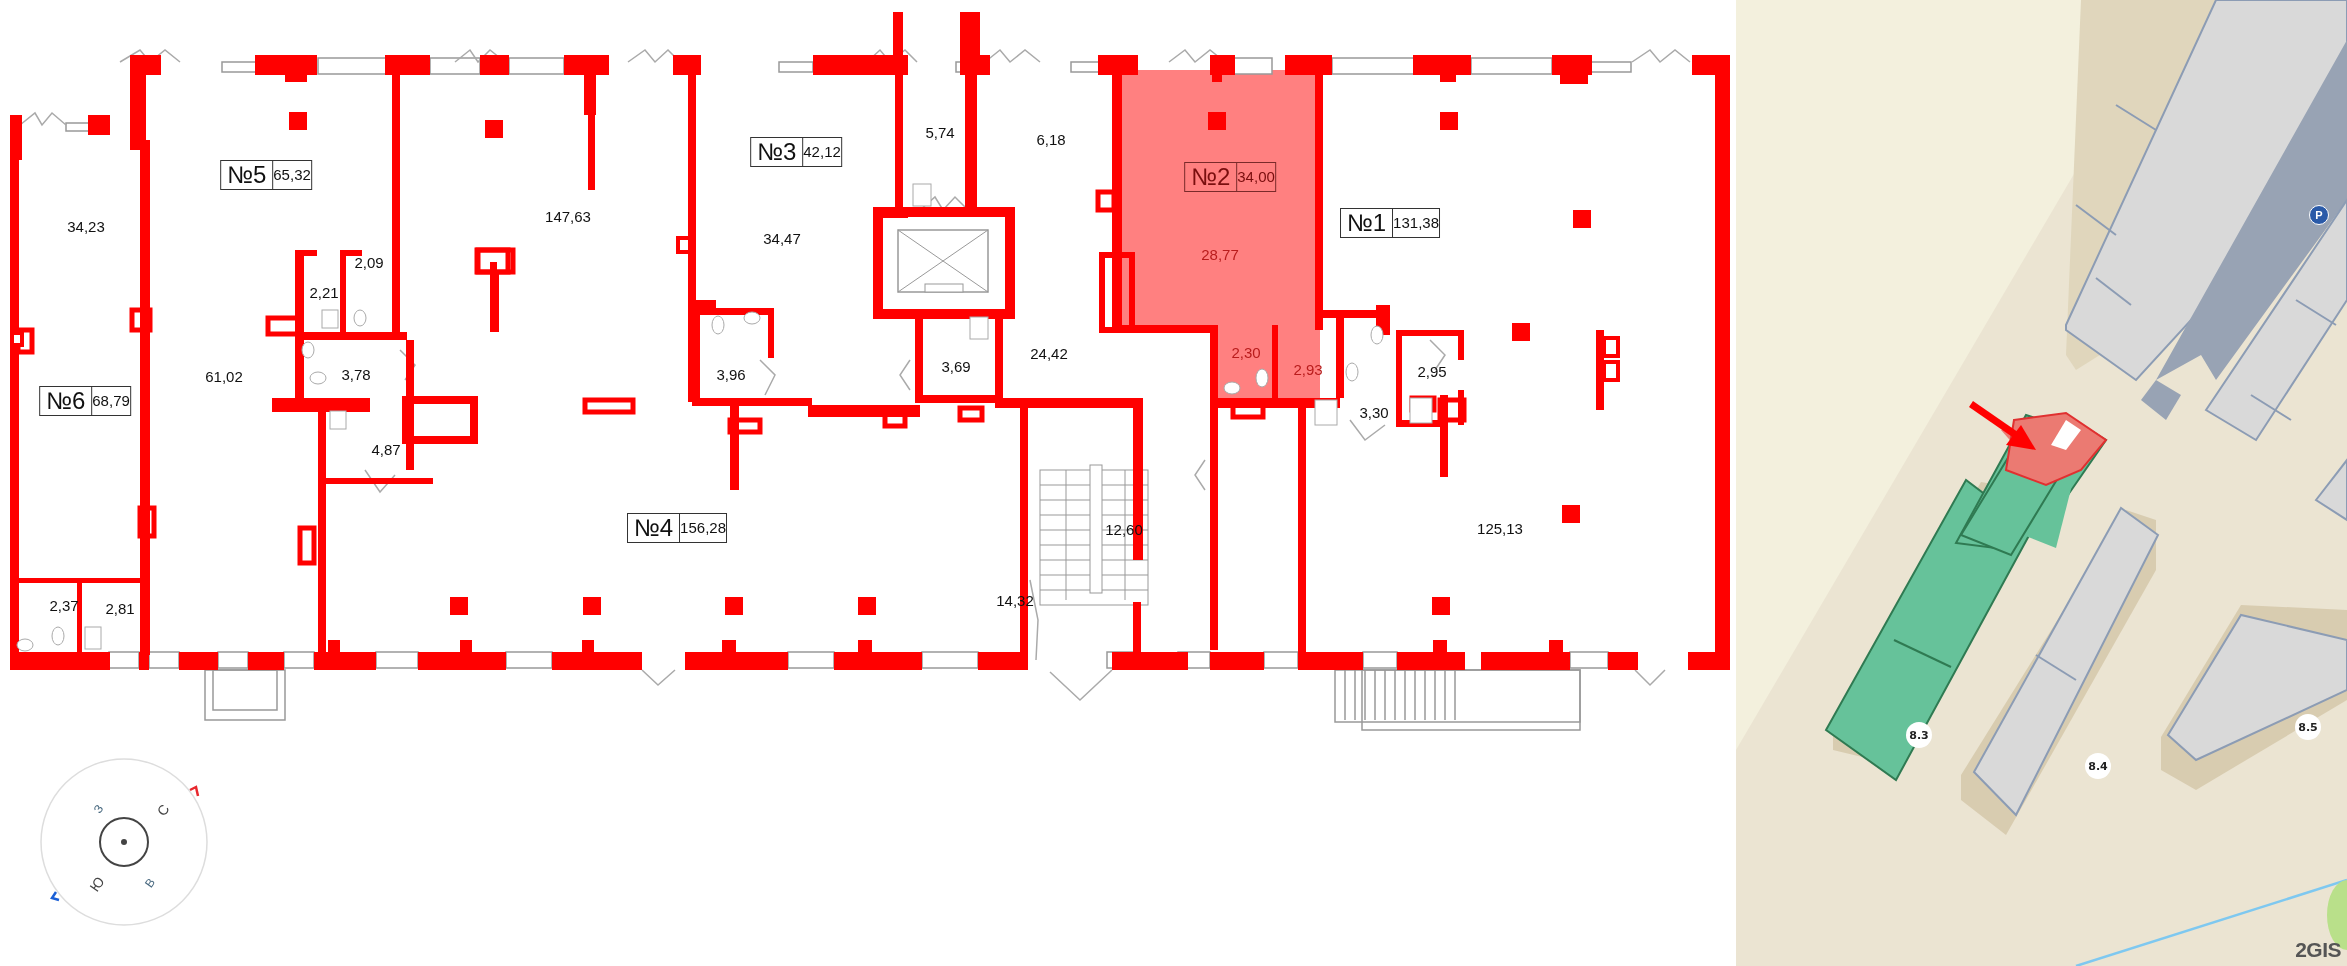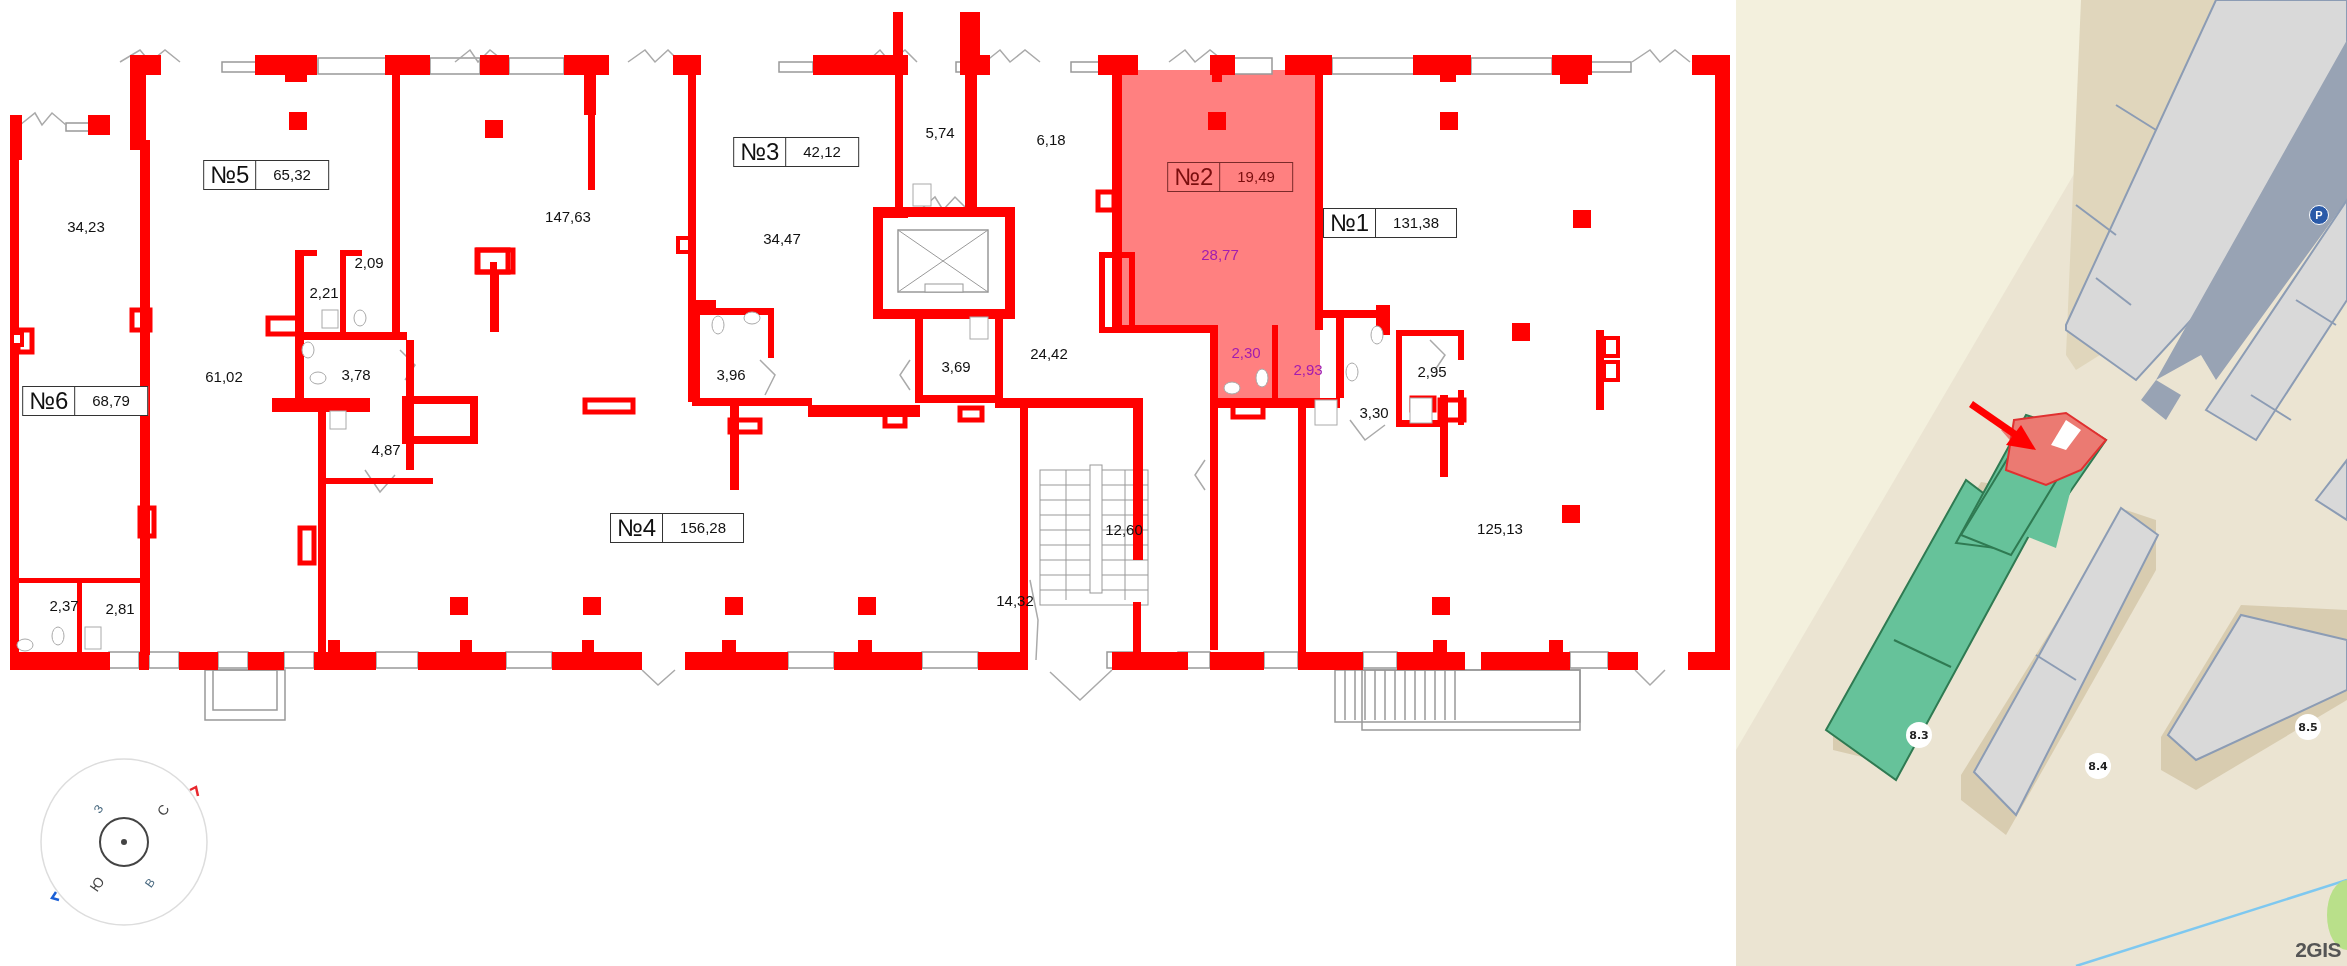--- a/index.html
+++ b/index.html
@@ -1,25 +1,25 @@
 <!DOCTYPE html>
 <html><head>
 <meta charset="utf-8">
 <style>
   html, body { margin:0; padding:0; background:#ffffff; }
   body { width:2347px; height:966px; position:relative; overflow:hidden; font-family:"Liberation Sans", sans-serif; }
   #plan { position:absolute; left:0; top:0; width:1736px; height:966px; background:#ffffff; }
   #map { position:absolute; left:1736px; top:0; width:611px; height:966px; background:#ebe4d2; overflow:hidden; }
   .room-label { position:absolute; font-size:15px; color:#111; transform:translate(-50%,-50%); white-space:nowrap; }
-  .room-label.hl { color:#a21caf; }
+  .room-label.hl { color:#b91c1c; }
   .unit-box { position:absolute; display:flex; border:1.5px solid #333; background:#fff; transform:translate(-50%,-50%); height:28px; align-items:stretch; }
   .unit-box.hl { background:transparent; border-color:#7a2a2a; }
   .unit-box .num { font-size:24px; padding:0 6px; line-height:28px; border-right:1.5px solid #333; color:#111; }
   .unit-box.hl .num { border-right-color:#7a2a2a; color:#7a0e0e; }
-  .unit-box .area { font-size:15px; padding:0 17px; line-height:28px; color:#111; }
+  .unit-box .area { font-size:15px; padding:0 0; line-height:28px; color:#111; }
   .unit-box.hl .area { color:#7a0e0e; }
   #compass { position:absolute; left:40px; top:758px; width:168px; height:168px; }
   .bld-label { position:absolute; width:26px; height:26px; border-radius:50%; background:#fff; font-size:11px; font-weight:bold; color:#222; display:flex; align-items:center; justify-content:center; transform:translate(-50%,-50%); font-family:"DejaVu Sans", sans-serif; }
   #watermark { position:absolute; right:6px; bottom:4px; font-size:21px; font-weight:bold; color:#555; letter-spacing:-0.5px; }
   #parking { position:absolute; width:18px; height:18px; border-radius:50%; background:#2a5aa8; color:#fff; font-size:11px; font-weight:bold; display:flex; align-items:center; justify-content:center; border:1px solid #fff; transform:translate(-50%,-50%); }
 </style>
 </head>
 <body>
 
 <div id="plan">
@@ -286,21 +286,21 @@
   <div class="unit-box" style="left:266px;top:175px">
     <span class="num">№5</span>
     <span class="area">65,32</span>
   </div>
   <div class="unit-box" style="left:796px;top:152px">
     <span class="num">№3</span>
     <span class="area">42,12</span>
   </div>
   <div class="unit-box hl" style="left:1230px;top:177px">
     <span class="num">№2</span>
-    <span class="area">19,49</span>
+    <span class="area">34,00</span>
   </div>
   <div class="unit-box" style="left:1390px;top:223px">
     <span class="num">№1</span>
     <span class="area">131,38</span>
   </div>
   <div class="unit-box" style="left:85px;top:401px">
     <span class="num">№6</span>
     <span class="area">68,79</span>
   </div>
   <div class="unit-box" style="left:677px;top:528px">

